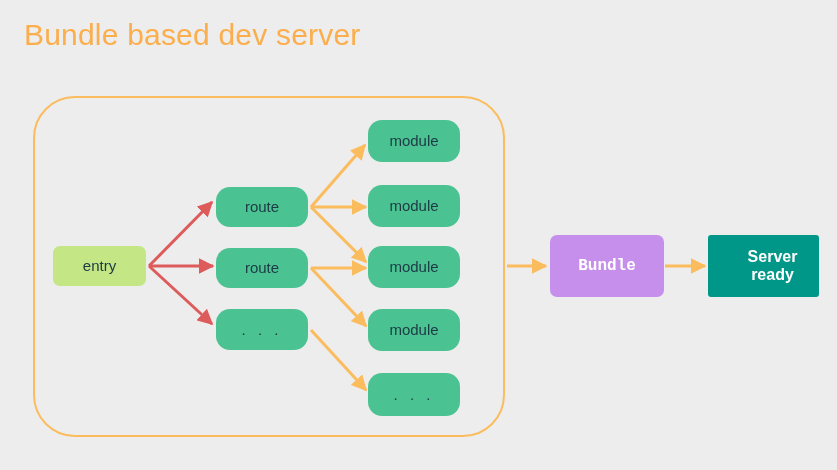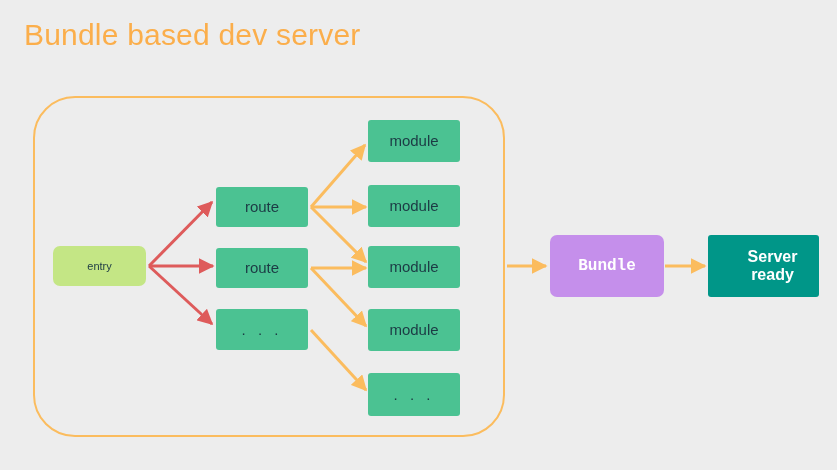--- a/index.html
+++ b/index.html
@@ -66,27 +66,27 @@
     align-items: center;
     justify-content: center;
     text-align: center;
     line-height: 1.15;
   }
 
   .node-entry {
     background: #C4E685;
     border-radius: 7px;
     color: #1C3A44;
-    font-size: 11px;
+    font-size: 15px;
     font-weight: 400;
   }
 
   .node-green {
     background: #4BC292;
-    border-radius: 3px;
+    border-radius: 14px;
     color: #1C3A44;
     font-size: 15px;
     font-weight: 400;
   }
 
   .node-dots {
     letter-spacing: 4px;
     font-size: 15px;
   }
 

